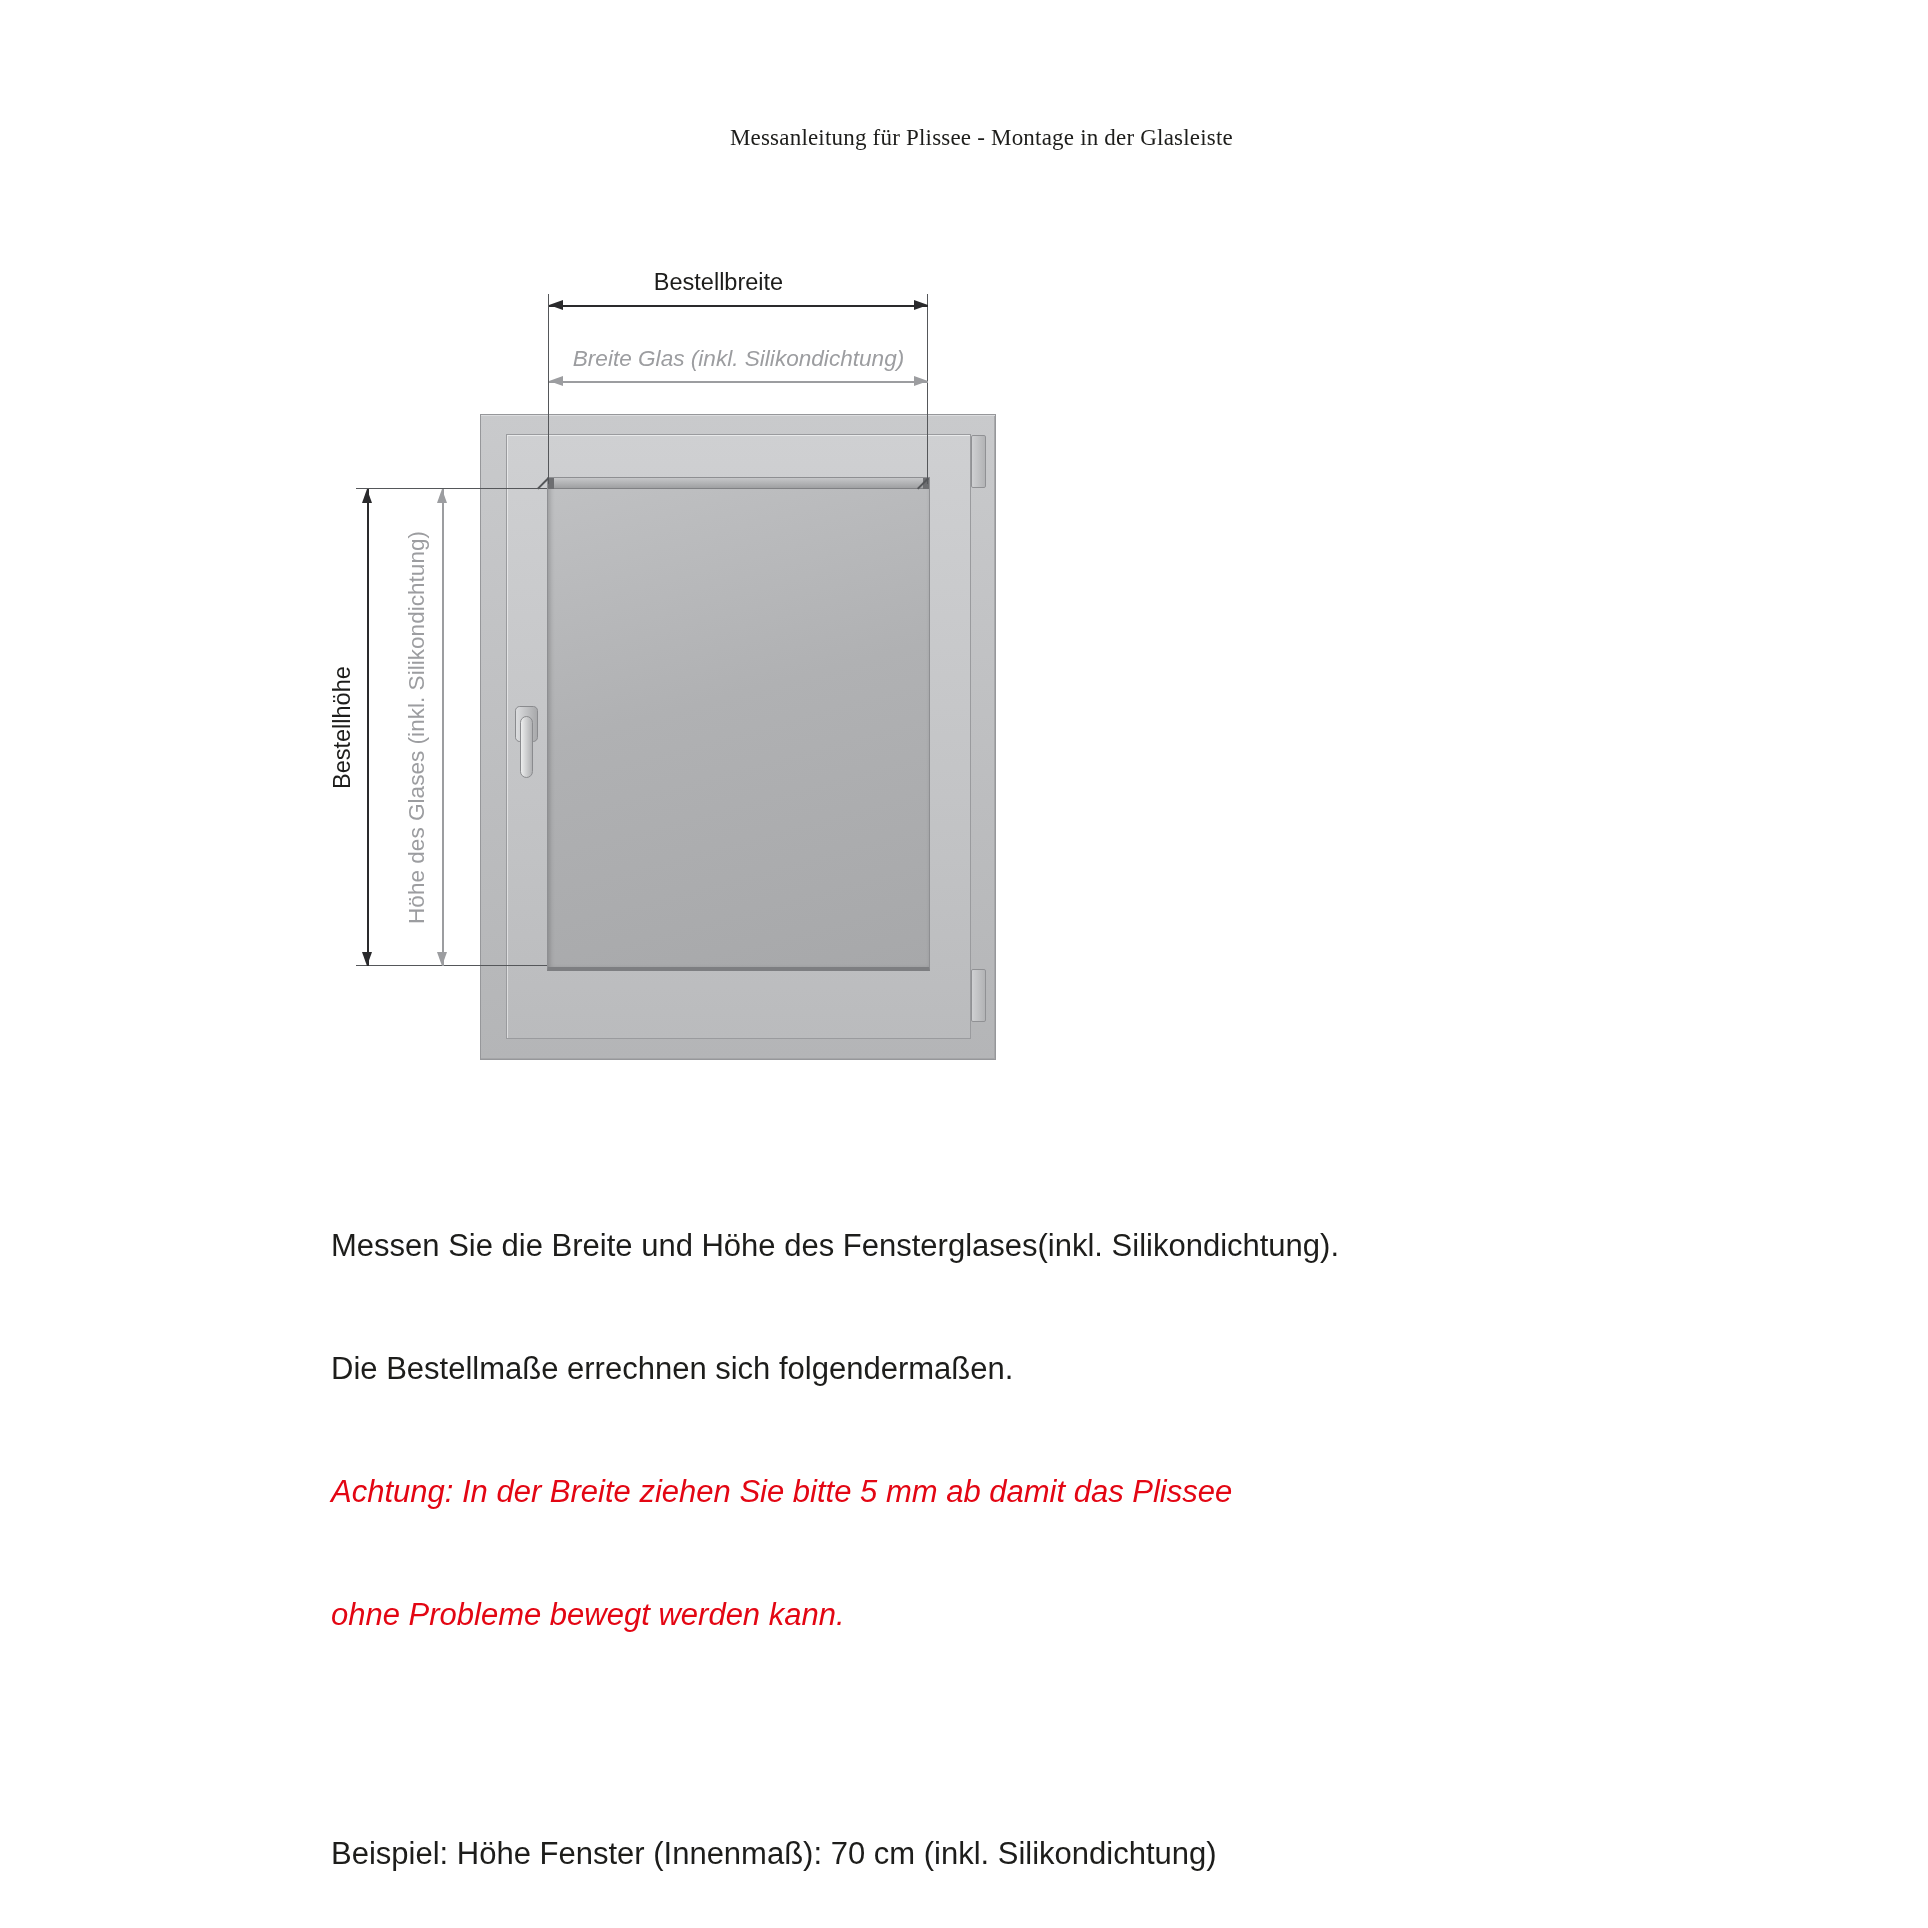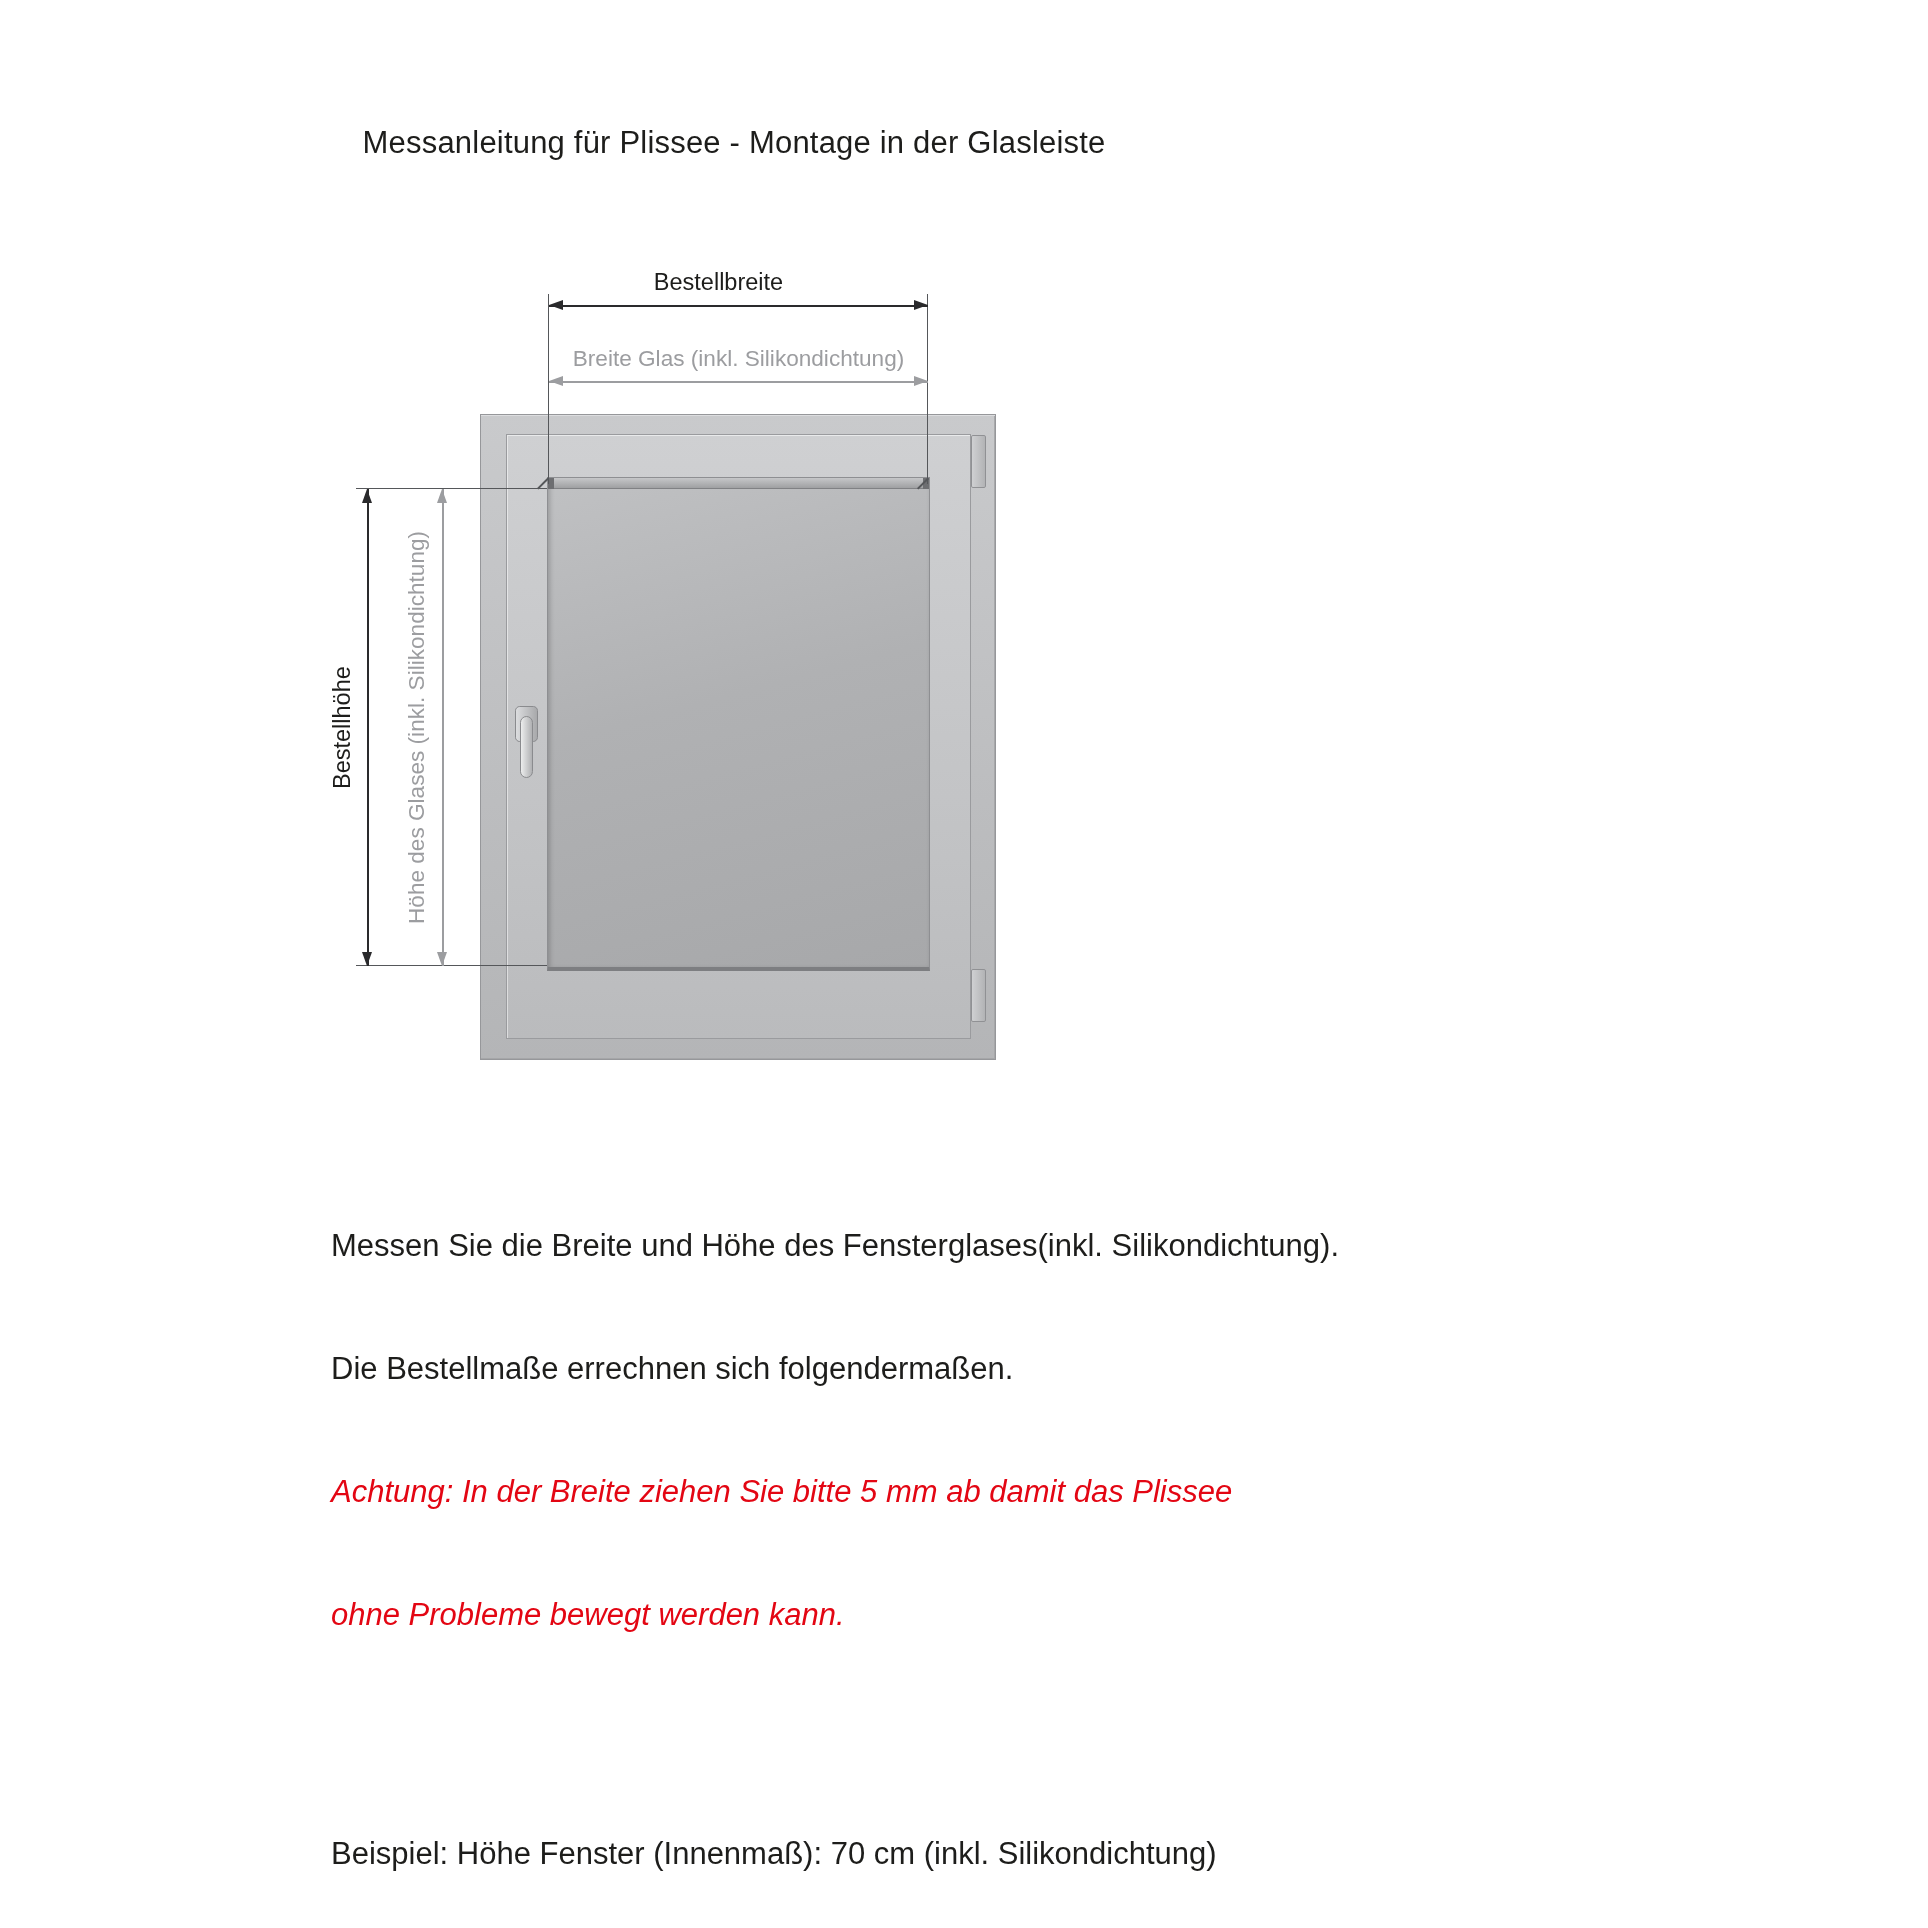--- a/index.html
+++ b/index.html
@@ -5,22 +5,22 @@
   html,body{margin:0;padding:0;}
   body{
     width:1928px;height:1928px;background:#ffffff;position:relative;
     font-family:"Liberation Sans","DejaVu Sans",sans-serif;
     color:var(--text,#1d1d1b);
   }
   .abs{position:absolute;}
 
   
   .page-title{
-    left:235px;top:125px;width:998px;text-align:center;
-    font-size:31px;letter-spacing:0.2px;color:var(--text,#1d1d1b);
+    left:235px;top:125px;width:998px;text-align:right;
+    font-size:23px;letter-spacing:0.2px;color:var(--text,#1d1d1b);font-family:Liberation Serif, serif;
   }
 
   
   .window-frame{
     left:480px;top:414px;width:514px;height:644px;
     background:linear-gradient(180deg,#c9cacc 0%,#bcbdbf 60%,#b4b5b7 100%);
     border:0.9px solid #96979a;
     box-shadow:inset 0 0.9px 0 #dcdddf, inset -0.9px -0.9px 0 #a5a6a8;
   }
   .window-sash{
@@ -123,21 +123,21 @@
   <div class="abs ext-line-v" style="left:927px;top:294px;height:190px;"></div>
   <div class="abs corner-tick" style="left:542px;top:476px;"></div>
   <div class="abs corner-tick" style="left:922px;top:476px;"></div>
 
   <div class="abs ext-line-h" style="left:356px;top:488px;width:191px;"></div>
   <div class="abs ext-line-h" style="left:356px;top:965px;width:191px;"></div>
 
   <div class="abs dim-label-h" style="left:529px;top:269px;width:379px;">Bestellbreite</div>
   <div class="abs dim-h c-black" style="left:549px;top:305px;width:379px;"></div>
 
-  <div class="abs dim-label-h gray" style="left:549px;top:346px;width:379px;">Breite Glas (inkl. Silikondichtung)</div>
+  <div class="abs dim-label-h gray" style="left:549px;top:346px;width:379px;font-style:italic;">Breite Glas (inkl. Silikondichtung)</div>
   <div class="abs dim-h c-gray" style="left:549px;top:381px;width:379px;"></div>
 
   <div class="abs dim-label-v" style="left:325px;top:489px;width:34px;height:477px;">Bestellhöhe</div>
   <div class="abs dim-v c-black" style="left:367px;top:489px;height:477px;"></div>
 
   <div class="abs dim-label-v gray" style="left:400px;top:489px;width:34px;height:477px;">Höhe des Glases (inkl. Silikondichtung)</div>
   <div class="abs dim-v c-gray" style="left:442px;top:489px;height:477px;"></div>
 
   <div class="abs instructions">
     <span class="line">Messen Sie die Breite und Höhe des Fensterglases(inkl. Silikondichtung).</span>

